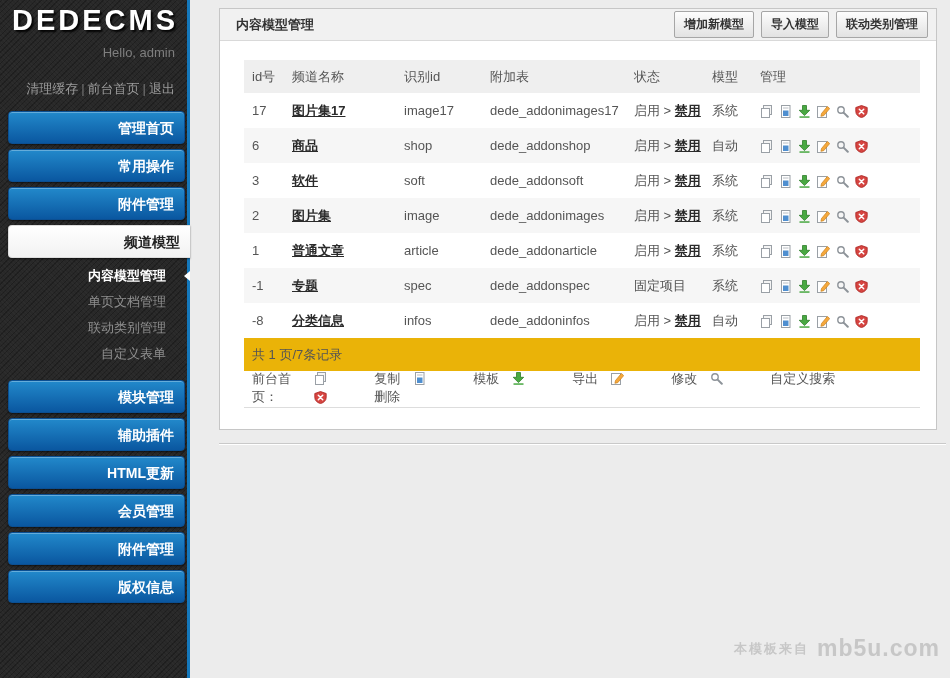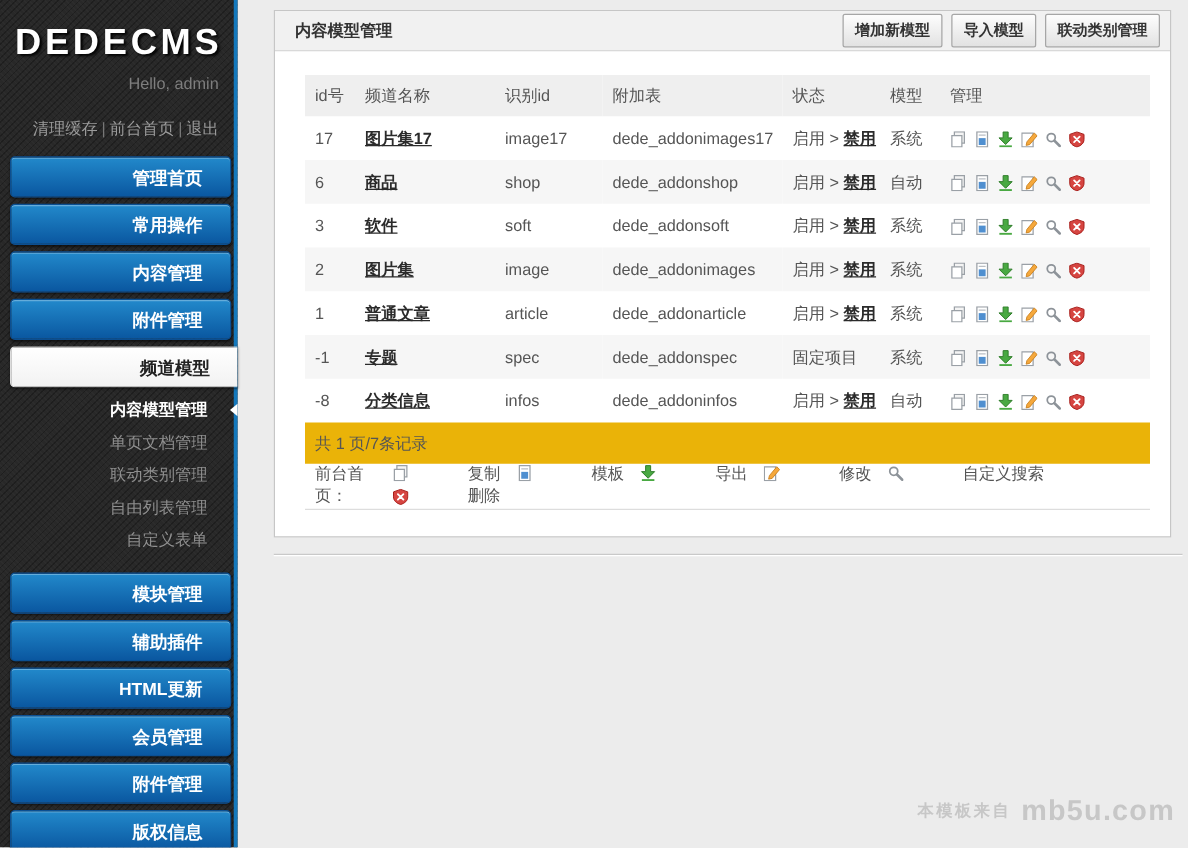--- a/index.html
+++ b/index.html
@@ -14,37 +14,37 @@
     background:#282828;
     background-image:
       repeating-linear-gradient(45deg, rgba(255,255,255,.02) 0 1px, transparent 1px 3px),
       repeating-linear-gradient(-45deg, rgba(0,0,0,.25) 0 1px, transparent 1px 4px);
   }
   .sidebar::after {
     content:''; position:absolute; right:0; top:0; width:3px; height:100%;
     background:#1478bc; z-index:1;
   }
   .logo {
-    margin-top:18px; text-align:center; font-size:29px; font-weight:bold;
+    margin-top:4px; text-align:center; font-size:29px; font-weight:bold;
     color:#ffffff; letter-spacing:3px; text-shadow:2px 2px 2px rgba(0,0,0,.9);
   }
   .greeting {
     margin-top:8px; text-align:right; padding-right:15px;
     color:#7e7e7e; font-size:13px;
   }
   .toplinks {
     margin-top:20px; text-align:right; padding-right:15px;
     color:#8f8f8f; font-size:13px;
   }
   .toplink { color:#9b9b9b; cursor:pointer; }
   .sep { color:#777; margin:0 3px; }
   .menu { margin-top:13px; }
   .side-btn {
     height:33px; line-height:33px; margin:0 5px 5px 8px;
-    border-radius:4px; text-align:right; padding-right:22px;
+    border-radius:4px; text-align:right; padding-right:10px;
     font-size:14px; font-weight:bold; color:#fff; cursor:pointer;
     background:linear-gradient(#2289cb, #0a57a0);
     box-shadow:inset 0 1px 0 rgba(255,255,255,.3), 0 1px 2px rgba(0,0,0,.55);
     border:1px solid #0b4f92; position:relative;
   }
   .side-btn.active {
     background:linear-gradient(#ffffff,#f2f2f2);
     color:#222; margin-right:0; border-radius:4px 0 0 4px;
     border:1px solid #ddd; border-right:none; z-index:2;
   }
@@ -113,29 +113,27 @@
 </head>
 <body>
 
 <aside class="sidebar">
   <div class="logo">DEDECMS</div>
   <div class="greeting">Hello, admin</div>
   <div class="toplinks"><span class="toplink">清理缓存</span><span class="sep">|</span><span class="toplink">前台首页</span><span class="sep">|</span><span class="toplink">退出</span></div>
   <nav class="menu" id="menu-top">
       <div class="side-btn">管理首页</div>
       <div class="side-btn">常用操作</div>
-      <div class="side-btn">内容管理</div>
       <div class="side-btn">附件管理</div>
       <div class="side-btn active">频道模型</div>
     </nav>
   <div class="submenu" id="submenu">
       <div class="submenu-item active">内容模型管理</div>
       <div class="submenu-item">单页文档管理</div>
       <div class="submenu-item">联动类别管理</div>
-      <div class="submenu-item">自由列表管理</div>
       <div class="submenu-item">自定义表单</div>
     </div>
   <nav class="menu" id="menu-bottom">
       <div class="side-btn">模块管理</div>
       <div class="side-btn">辅助插件</div>
       <div class="side-btn">HTML更新</div>
       <div class="side-btn">会员管理</div>
       <div class="side-btn">附件管理</div>
       <div class="side-btn">版权信息</div>
     </nav>

